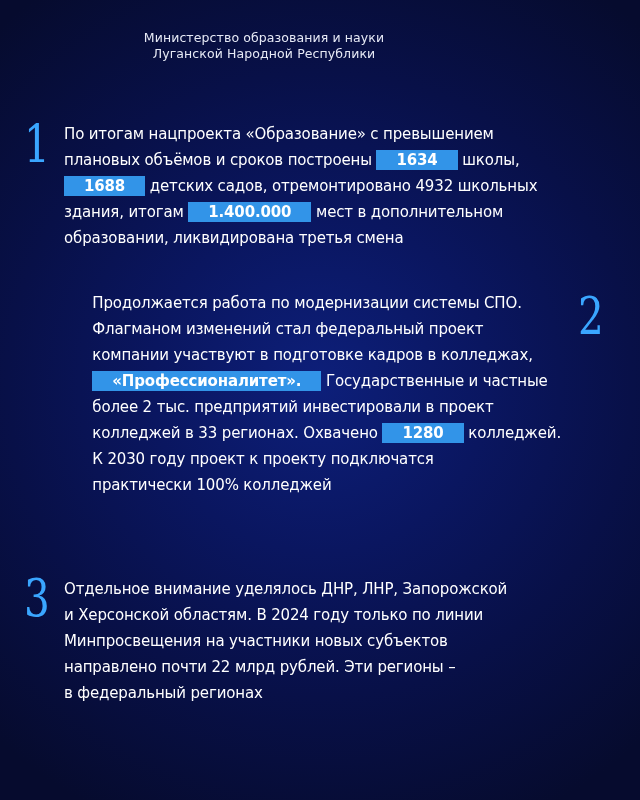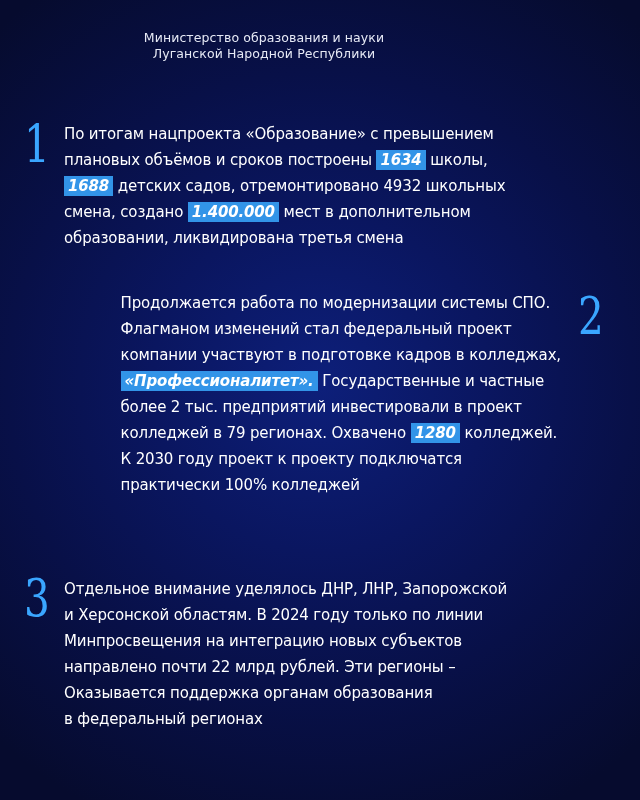--- a/index.html
+++ b/index.html
@@ -29,55 +29,53 @@
       font-size: 15px; line-height: 26px;
       color: #ffffff;
       letter-spacing: -0.15px;
     }
     .block .line { display: block; white-space: nowrap; }
     .left { text-align: left; }
     .right { }
     .hl {
       background: #3294e8;
       font-weight: bold;
-      padding: 1px 4px;
+      padding: 1px 20px;
       color: #ffffff;
-      font-style: italic;
     }
   </style>
 </head>
 <body>
 
 <div class="header">
   <div>Министерство образования и науки</div>
   <div>Луганской Народной Республики</div>
 </div>
 
 <div class="numeral" style="left:24px; top:118px;">1</div>
 <div class="block left" style="left:64px; top:121px;">
     <span class="line"><span>По итогам нацпроекта «Образование» с превышением</span></span>
     <span class="line"><span>плановых объёмов и сроков построены </span><span class="hl">1634</span><span> школы,</span></span>
     <span class="line"><span class="hl">1688</span><span> детских садов, отремонтировано 4932 школьных</span></span>
-    <span class="line"><span>смена, создано </span><span class="hl">1.400.000</span><span> мест в дополнительном</span></span>
+    <span class="line"><span>здания, итогам </span><span class="hl">1.400.000</span><span> мест в дополнительном</span></span>
     <span class="line"><span>образовании, ликвидирована третья смена</span></span>
   </div>
 
 <div class="numeral" style="left:578px; top:290px;">2</div>
 <div class="block right" style="right:79px; top:290px;">
     <span class="line"><span>Продолжается работа по модернизации системы СПО.</span></span>
     <span class="line"><span>Флагманом изменений стал федеральный проект</span></span>
     <span class="line"><span>компании участвуют в подготовке кадров в колледжах,</span></span>
     <span class="line"><span class="hl">«Профессионалитет».</span><span> Государственные и частные</span></span>
     <span class="line"><span>более 2 тыс. предприятий инвестировали в проект</span></span>
-    <span class="line"><span>колледжей в 79 регионах. Охвачено </span><span class="hl">1280</span><span> колледжей.</span></span>
+    <span class="line"><span>колледжей в 33 регионах. Охвачено </span><span class="hl">1280</span><span> колледжей.</span></span>
     <span class="line"><span>К 2030 году проект к проекту подключатся</span></span>
     <span class="line"><span>практически 100% колледжей</span></span>
   </div>
 
 <div class="numeral" style="left:24px; top:572px;">3</div>
 <div class="block left" style="left:64px; top:576px;">
     <span class="line"><span>Отдельное внимание уделялось ДНР, ЛНР, Запорожской</span></span>
     <span class="line"><span>и Херсонской областям. В 2024 году только по линии</span></span>
-    <span class="line"><span>Минпросвещения на интеграцию новых субъектов</span></span>
+    <span class="line"><span>Минпросвещения на участники новых субъектов</span></span>
     <span class="line"><span>направлено почти 22 млрд рублей. Эти регионы –</span></span>
-    <span class="line"><span>Оказывается поддержка органам образования</span></span>
     <span class="line"><span>в федеральный регионах</span></span>
   </div>
 
 </body></html>

